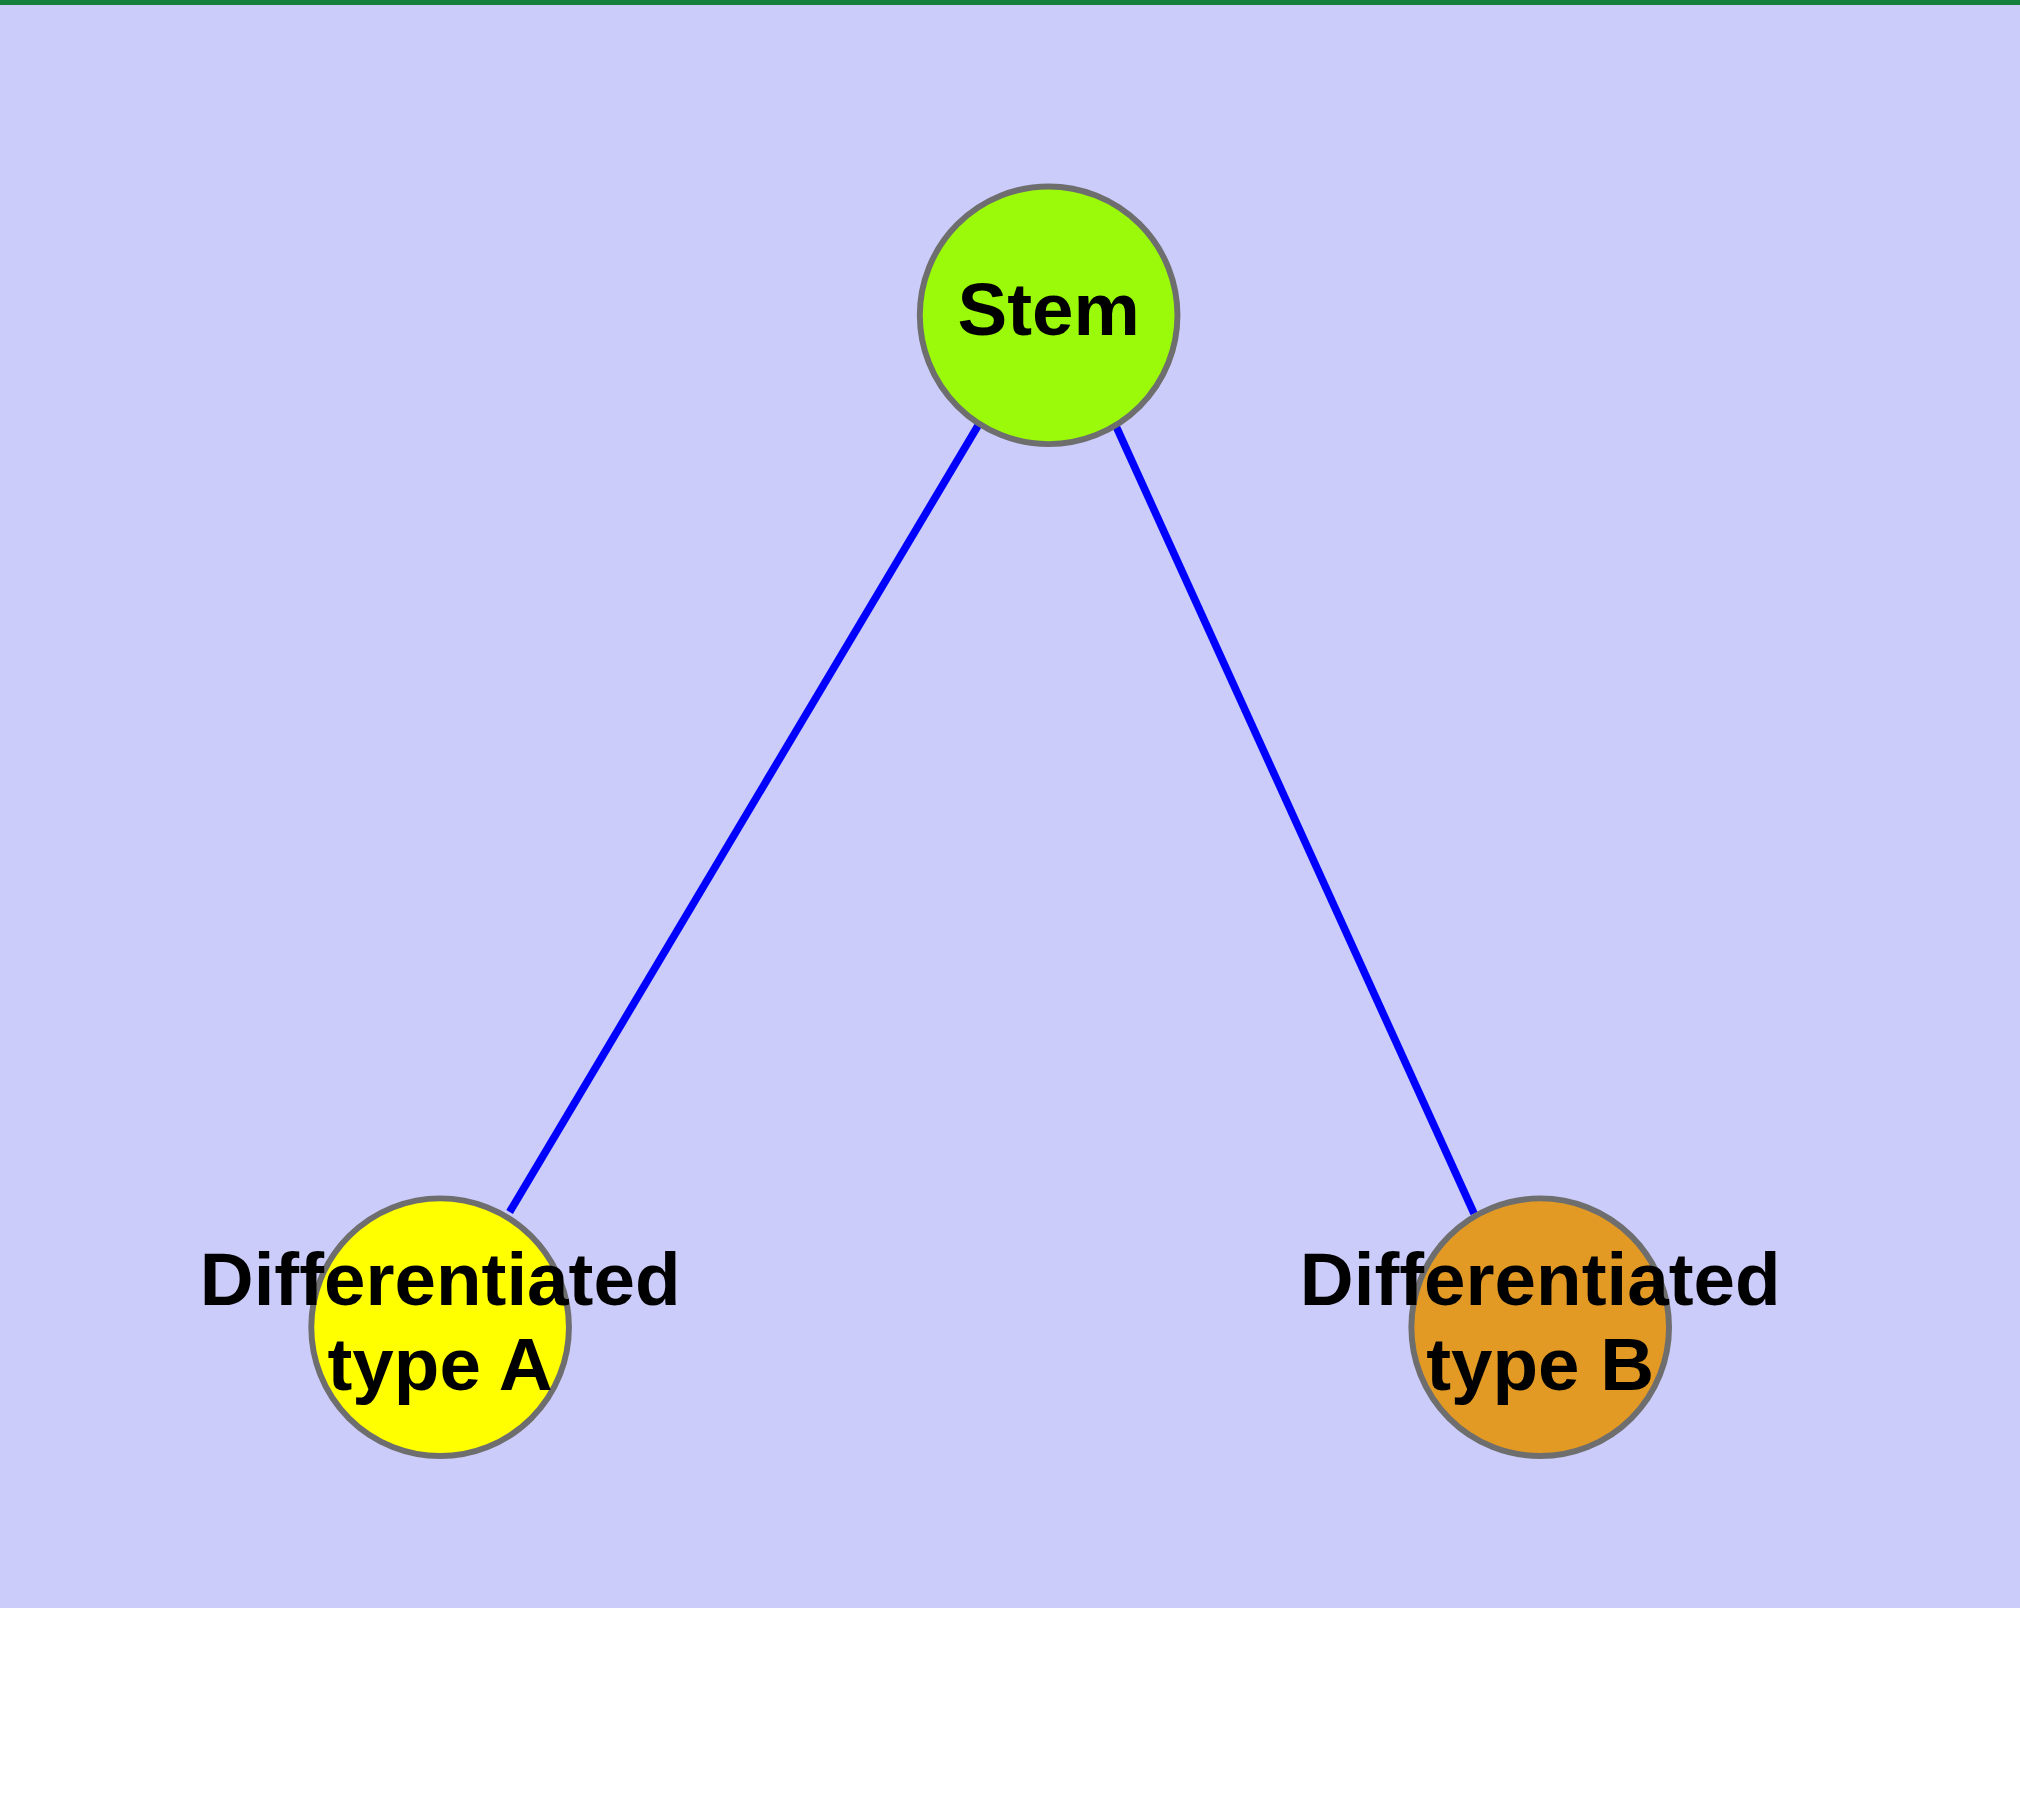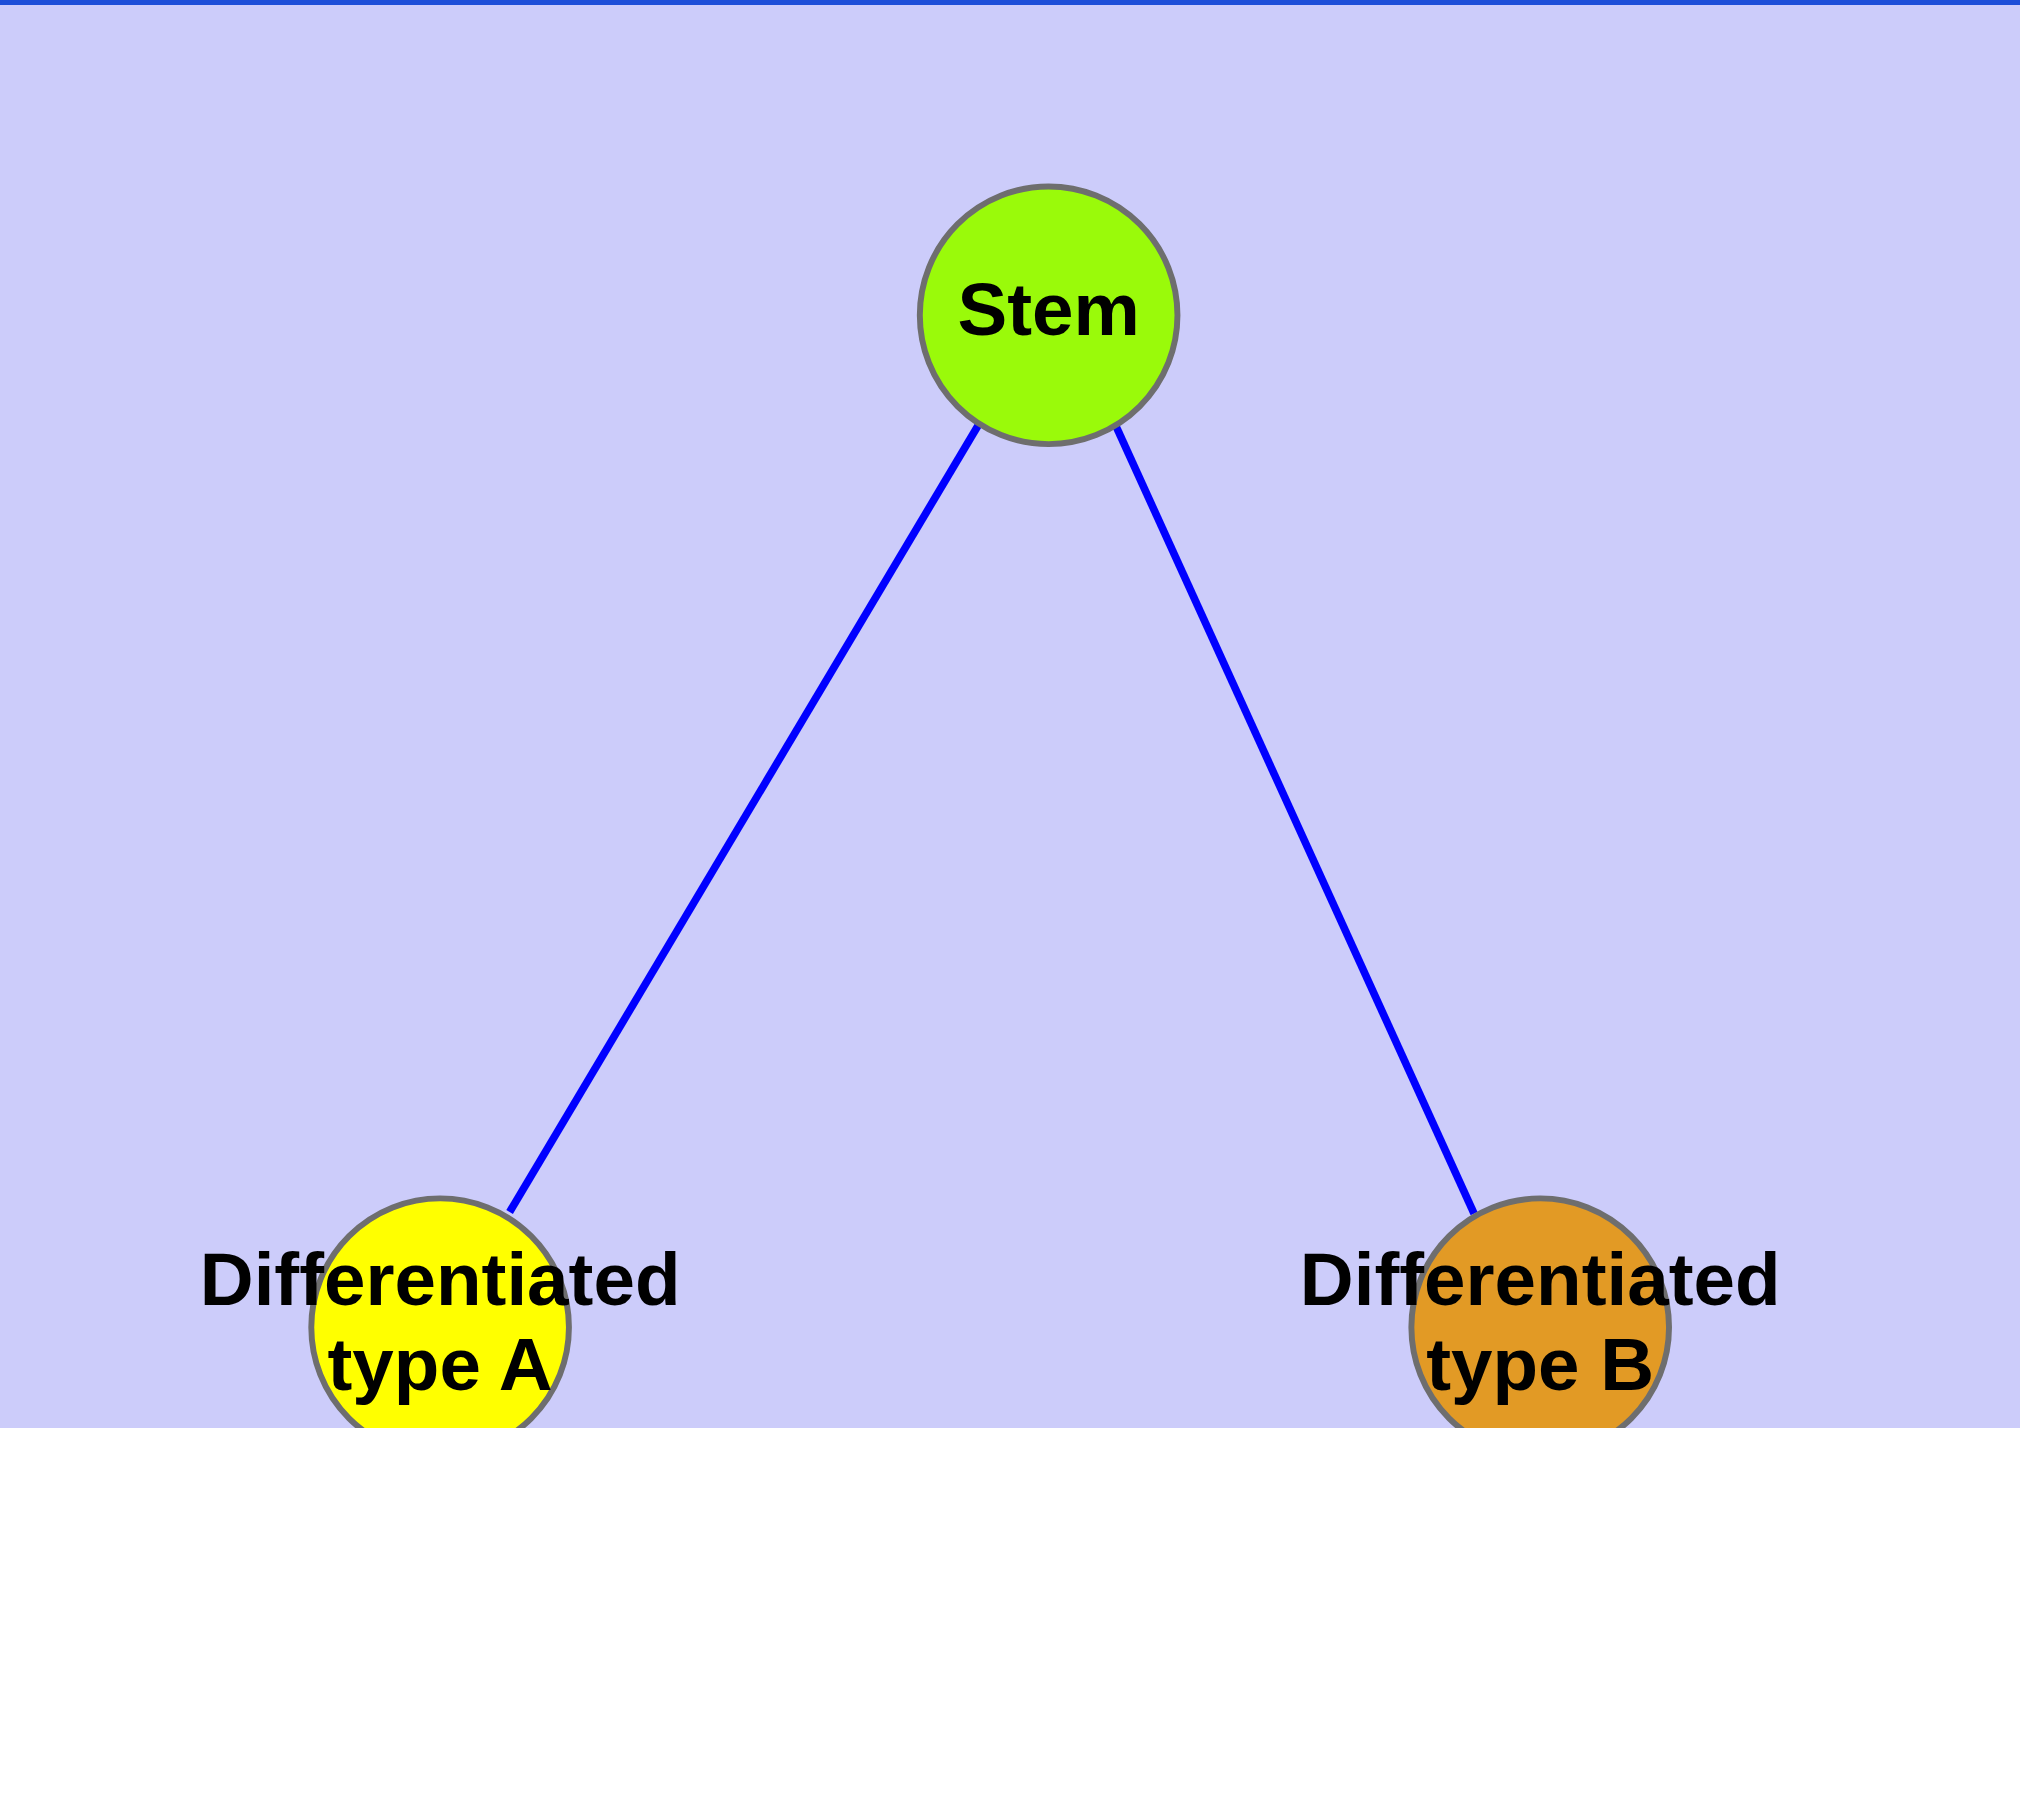--- a/index.html
+++ b/index.html
@@ -4,23 +4,23 @@
 <title>Cell Differentiation Graph</title>
 <style>
   html, body {
     margin: 0;
     padding: 0;
     background: #ffffff;
   }
   #canvas {
     position: relative;
     width: 2021px;
-    height: 1428px;
+    height: 1608px;
     overflow: hidden;
-    background: #1d4ed8;
+    background: #15803d;
     font-family: "Liberation Sans", "DejaVu Sans", sans-serif;
   }
   #plot-background {
     position: absolute;
     left: 0;
     top: 5.1px;
     width: 2021px;
     height: 1807px;
     background: #ccccfa;
   }

